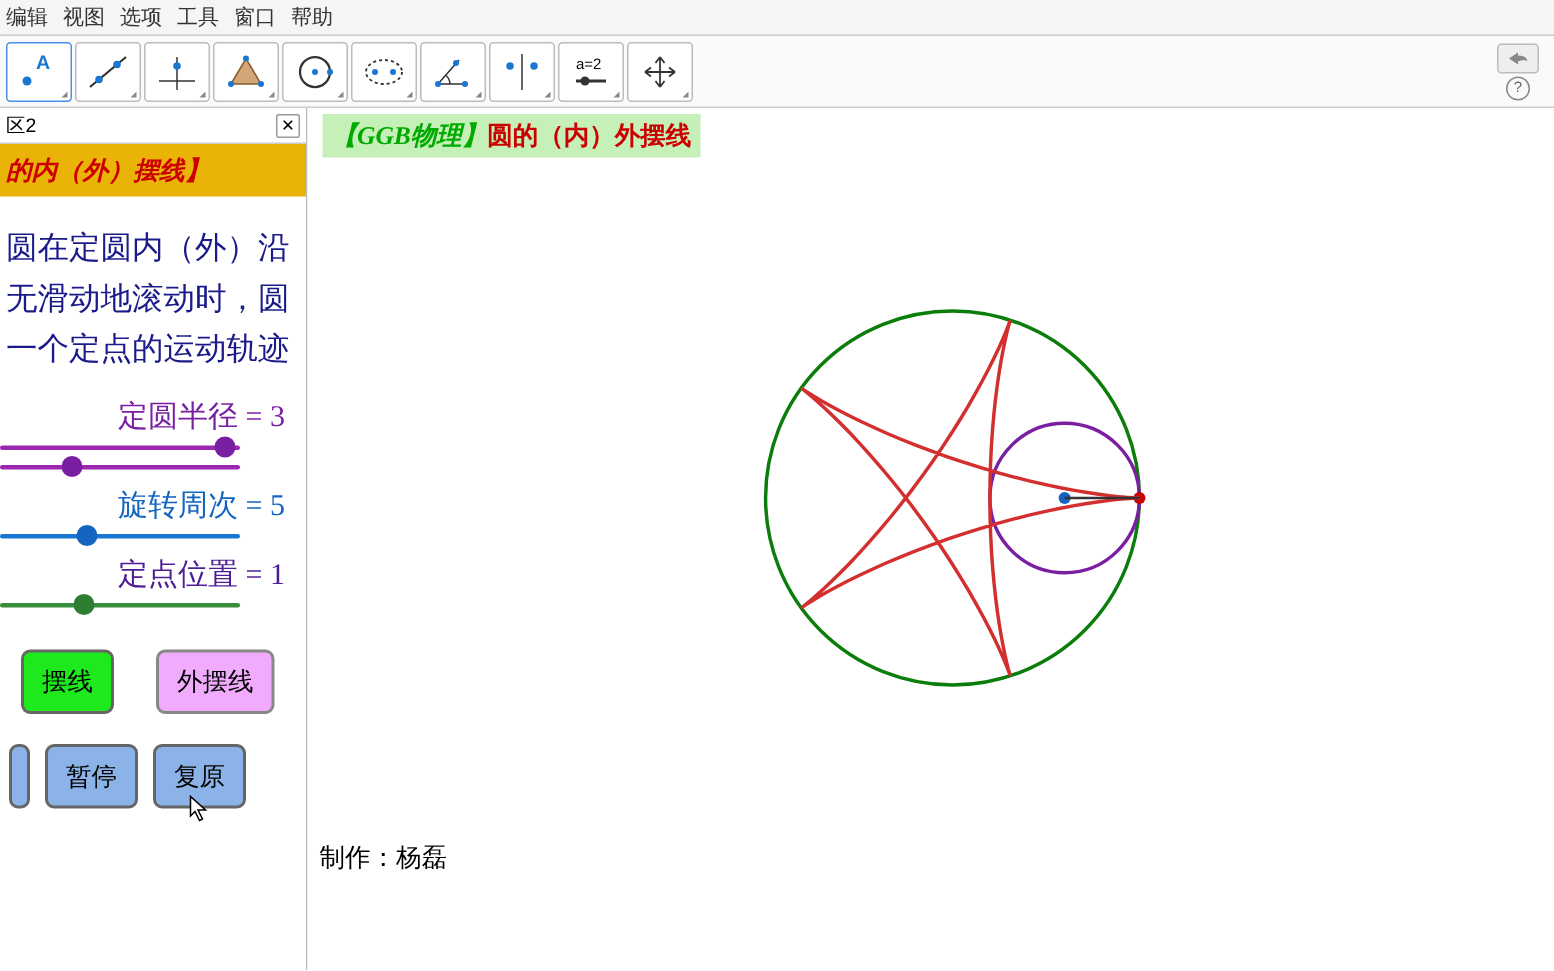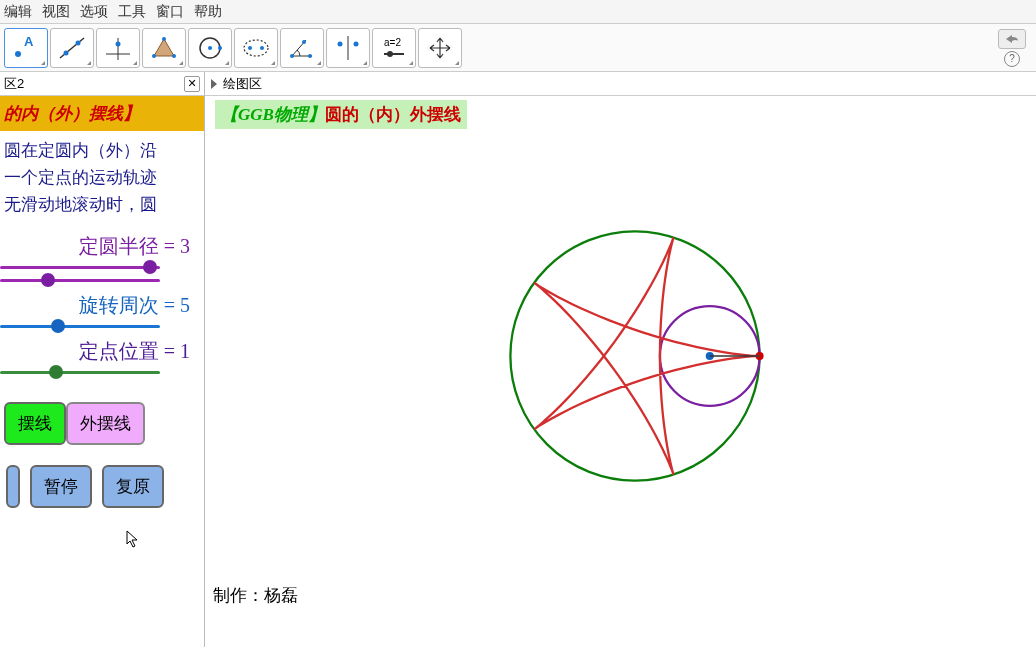--- a/index.html
+++ b/index.html
@@ -17,38 +17,38 @@
   .undo-btn { width: 28px; height: 20px; border: 1px solid #bbb; border-radius: 3px; background: #eee; display: flex; align-items: center; justify-content: center; cursor: pointer; }
   .help-btn { width: 16px; height: 16px; border: 1px solid #888; border-radius: 50%; font-size: 10px; display: flex; align-items: center; justify-content: center; cursor: pointer; color: #666; }
   
   .main { display: flex; height: calc(647px - 72px); }
   
   .left-panel { width: 205px; border-right: 1px solid #bbb; display: flex; flex-direction: column; background: #fff; }
   .panel-header { display: flex; align-items: center; height: 24px; border-bottom: 1px solid #ccc; padding: 0 4px; font-size: 13px; gap: 17px; }
   .panel-header .close { margin-left: auto; width: 16px; height: 16px; border: 1px solid #999; border-radius: 2px; display: flex; align-items: center; justify-content: center; font-size: 11px; cursor: pointer; }
   
   .title-box { background: #eab308; padding: 6px 4px; color: #c00; font-weight: bold; font-style: italic; font-size: 17px; font-family: serif; }
-  .desc { padding: 6px 4px; font-size: 17px; line-height: 1.6; color: #1a1a8a; font-family: serif; }
+  .desc { padding: 6px 4px; font-size: 21px; line-height: 1.6; color: #1a1a8a; font-family: serif; margin-top: 12px; }
   
   .sliders { padding: 8px 6px 8px 0; }
   .slider-group { margin-bottom: 10px; position: relative; }
   .slider-label { font-size: 20px; text-align: right; padding-right: 8px; margin-bottom: 6px; font-family: serif; }
   .slider-label.purple { color: #7b1fa2; }
   .slider-label.blue { color: #1565c0; }
   .slider-label.green { color: #4c1d95; }
   .slider-track { height: 3px; border-radius: 2px; position: relative; margin-left: 0; }
   .track-purple { background: #9c27b0; }
   .track-blue { background: #1976d2; }
   .track-green { background: #388e3c; }
   .slider-thumb { width: 14px; height: 14px; border-radius: 50%; position: absolute; top: -6px; transform: translateX(-50%); }
   .thumb-purple { background: #7b1fa2; }
   .thumb-blue { background: #1565c0; }
   .thumb-green { background: #2e7d32; }
   
-  .btns { padding: 10px 4px; display: flex; gap: 0; }
+  .btns { padding: 10px 14px; display: flex; gap: 28px; }
   .btns2 { padding: 10px 6px; display: flex; gap: 10px; }
   .btn { padding: 8px 12px; border: 2px solid #888; border-radius: 6px; font-size: 17px; cursor: pointer; background: #f0abfc; font-family: serif; }
   .btn.green { background: #1de91d; border-color: #666; }
   .btn.blue { background: #8bb3e8; border-color: #666; }
   
   .right-panel { flex: 1; position: relative; background: #fff; }
   .right-header { display: flex; align-items: center; height: 24px; border-bottom: 1px solid #ccc; padding: 0 6px; font-size: 13px; }
   .right-header .tri { width: 0; height: 0; border-top: 5px solid transparent; border-bottom: 5px solid transparent; border-left: 6px solid #666; margin-right: 6px; }
   
   .canvas-area { position: relative; width: 100%; height: calc(100% - 24px); }
@@ -157,22 +157,22 @@
 
 <div class="main">
   <div class="left-panel">
     <div class="panel-header">
       <span>区2</span>
       <span class="close">✕</span>
     </div>
     <div class="title-box">的内（外）摆线】</div>
     <div class="desc">
       <div>圆在定圆内（外）沿</div>
+      <div>无滑动地滚动时，圆</div>
       <div>一个定点的运动轨迹</div>
-      <div>无滑动地滚动时，圆</div>
     </div>
     <div class="sliders">
       <div class="slider-group">
         <div class="slider-label purple">定圆半径 = 3</div>
         <div class="slider-track track-purple" style="width:160px">
             <div class="slider-thumb thumb-purple" style="left:94%"></div>
           </div>
       </div>
       <div class="slider-group">
         <div class="slider-track track-purple" style="width:160px">
@@ -197,24 +197,20 @@
       <button class="btn">外摆线</button>
     </div>
     <div class="btns2">
       <button class="btn blue" style="width:14px;padding:8px 0;"></button>
       <button class="btn blue">暂停</button>
       <button class="btn blue">复原</button>
     </div>
   </div>
 
   <div class="right-panel">
-    <div class="right-header">
-      <div class="tri"></div>
-      <span>绘图区</span>
-    </div>
     <div class="canvas-area">
       <div class="canvas-title">
         <span class="g">【GGB物理】</span><span class="b">圆的（内）外摆线</span>
       </div>
       <svg class="geo" width="300" height="300" viewBox="-130 -130 260 260">
 
         <circle cx="0" cy="0" r="108" fill="none" stroke="#0a7d0a" stroke-width="2"></circle>
 
         <circle cx="64.8" cy="0" r="43.2" fill="none" stroke="#7b1fa2" stroke-width="2"></circle>
 

